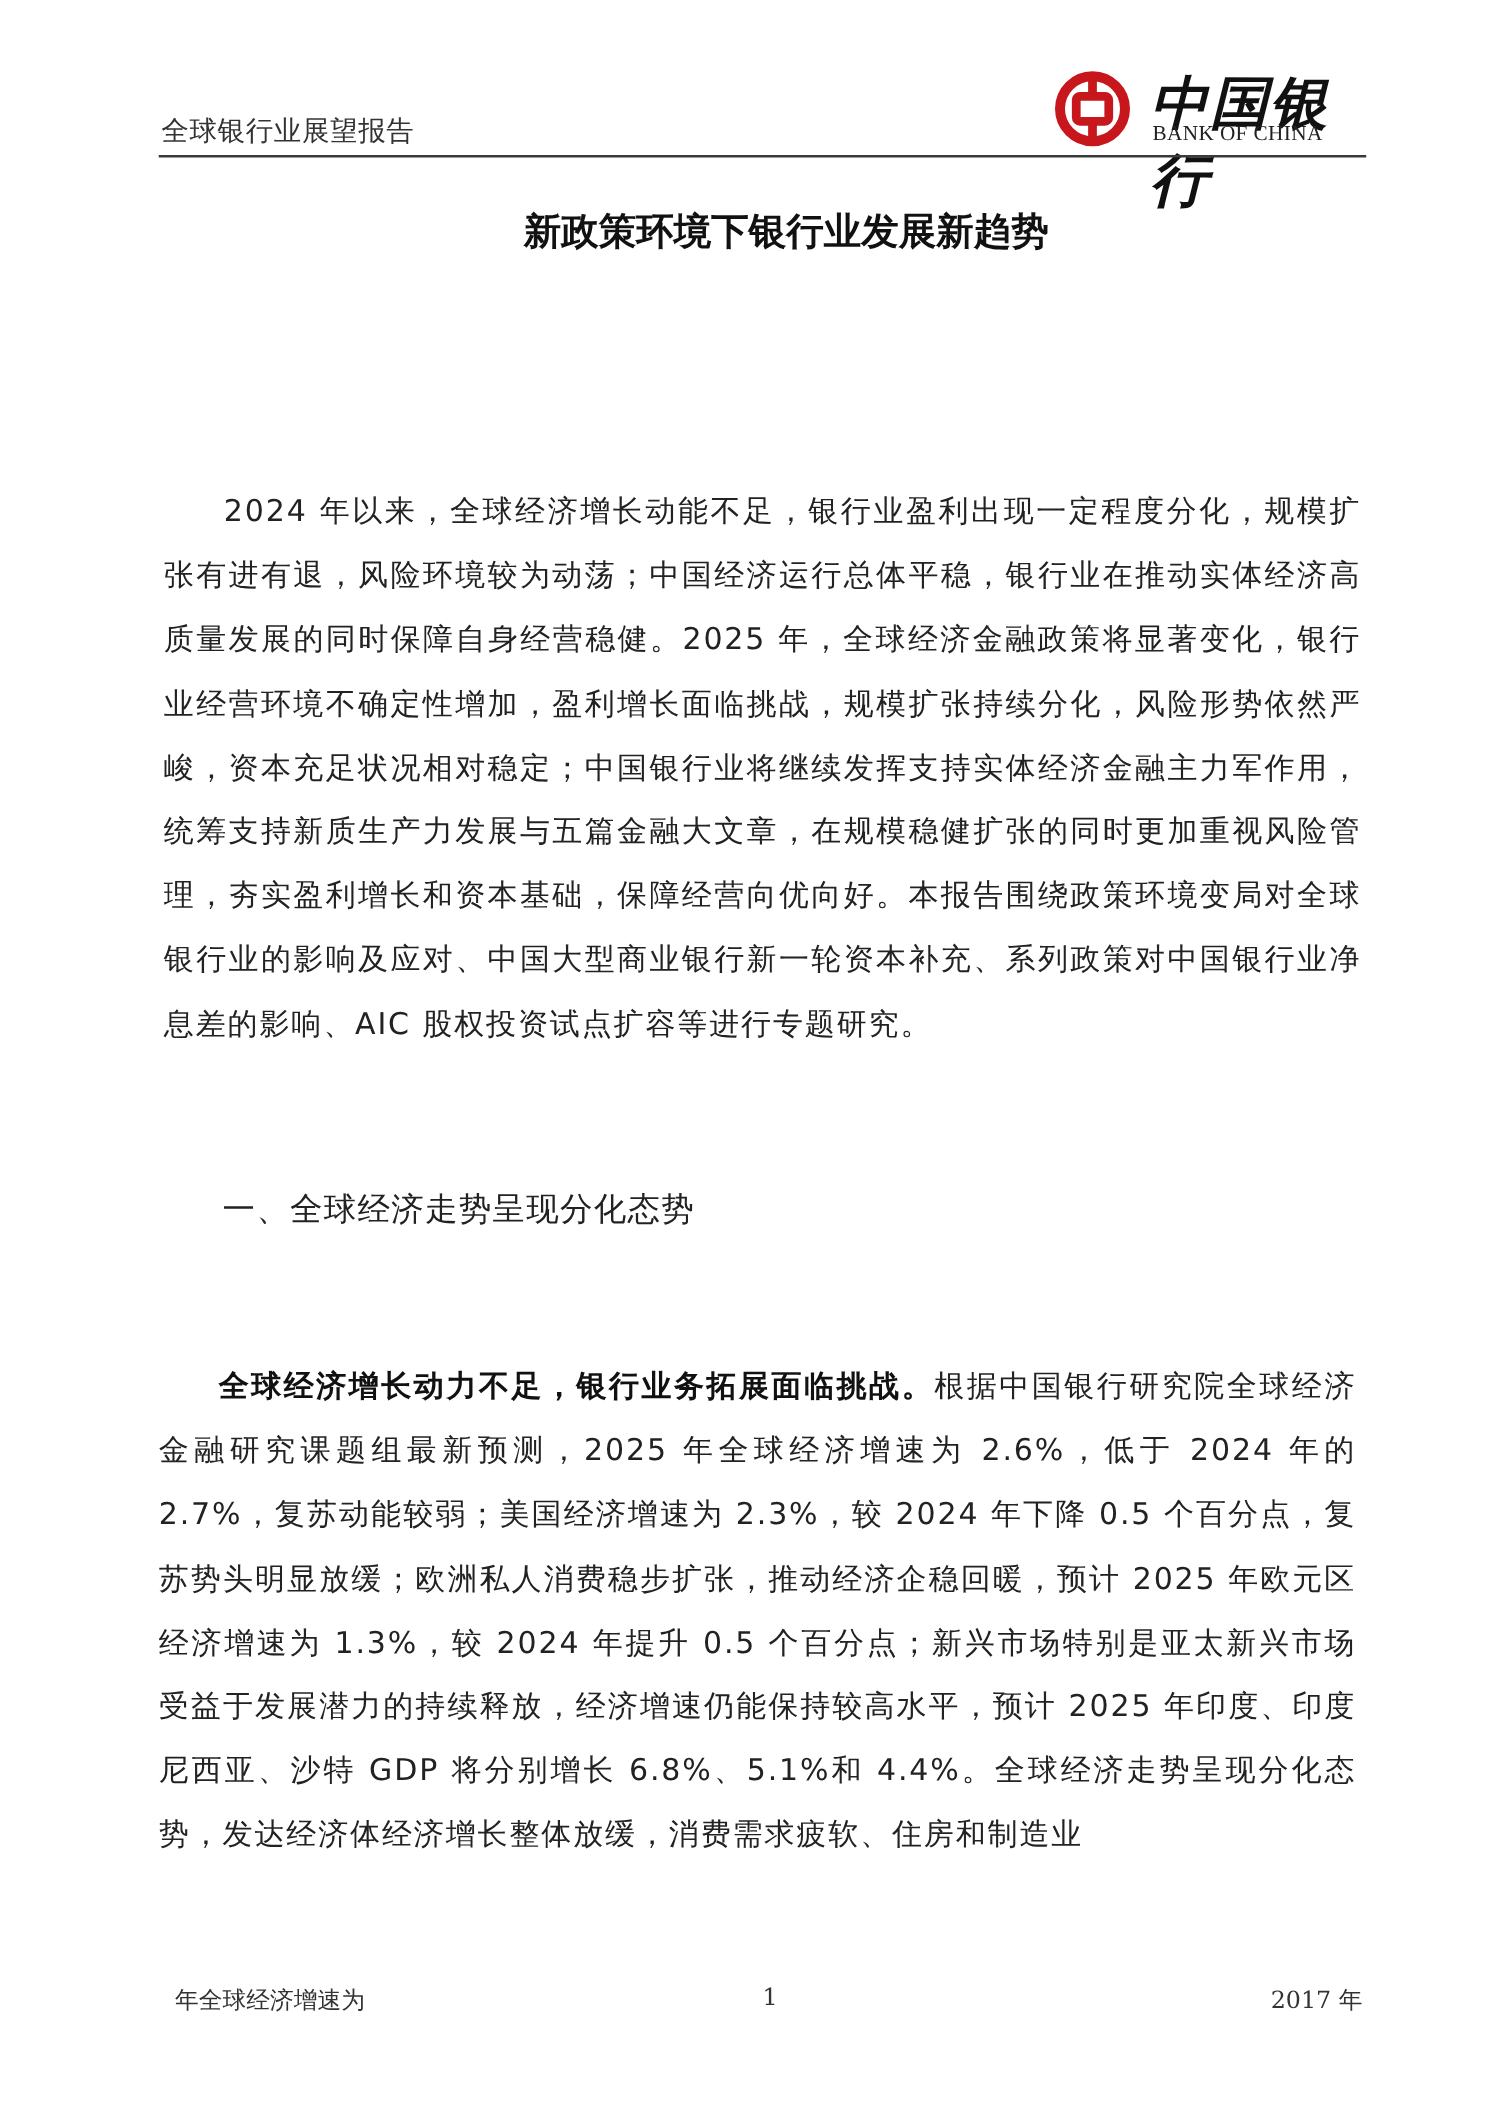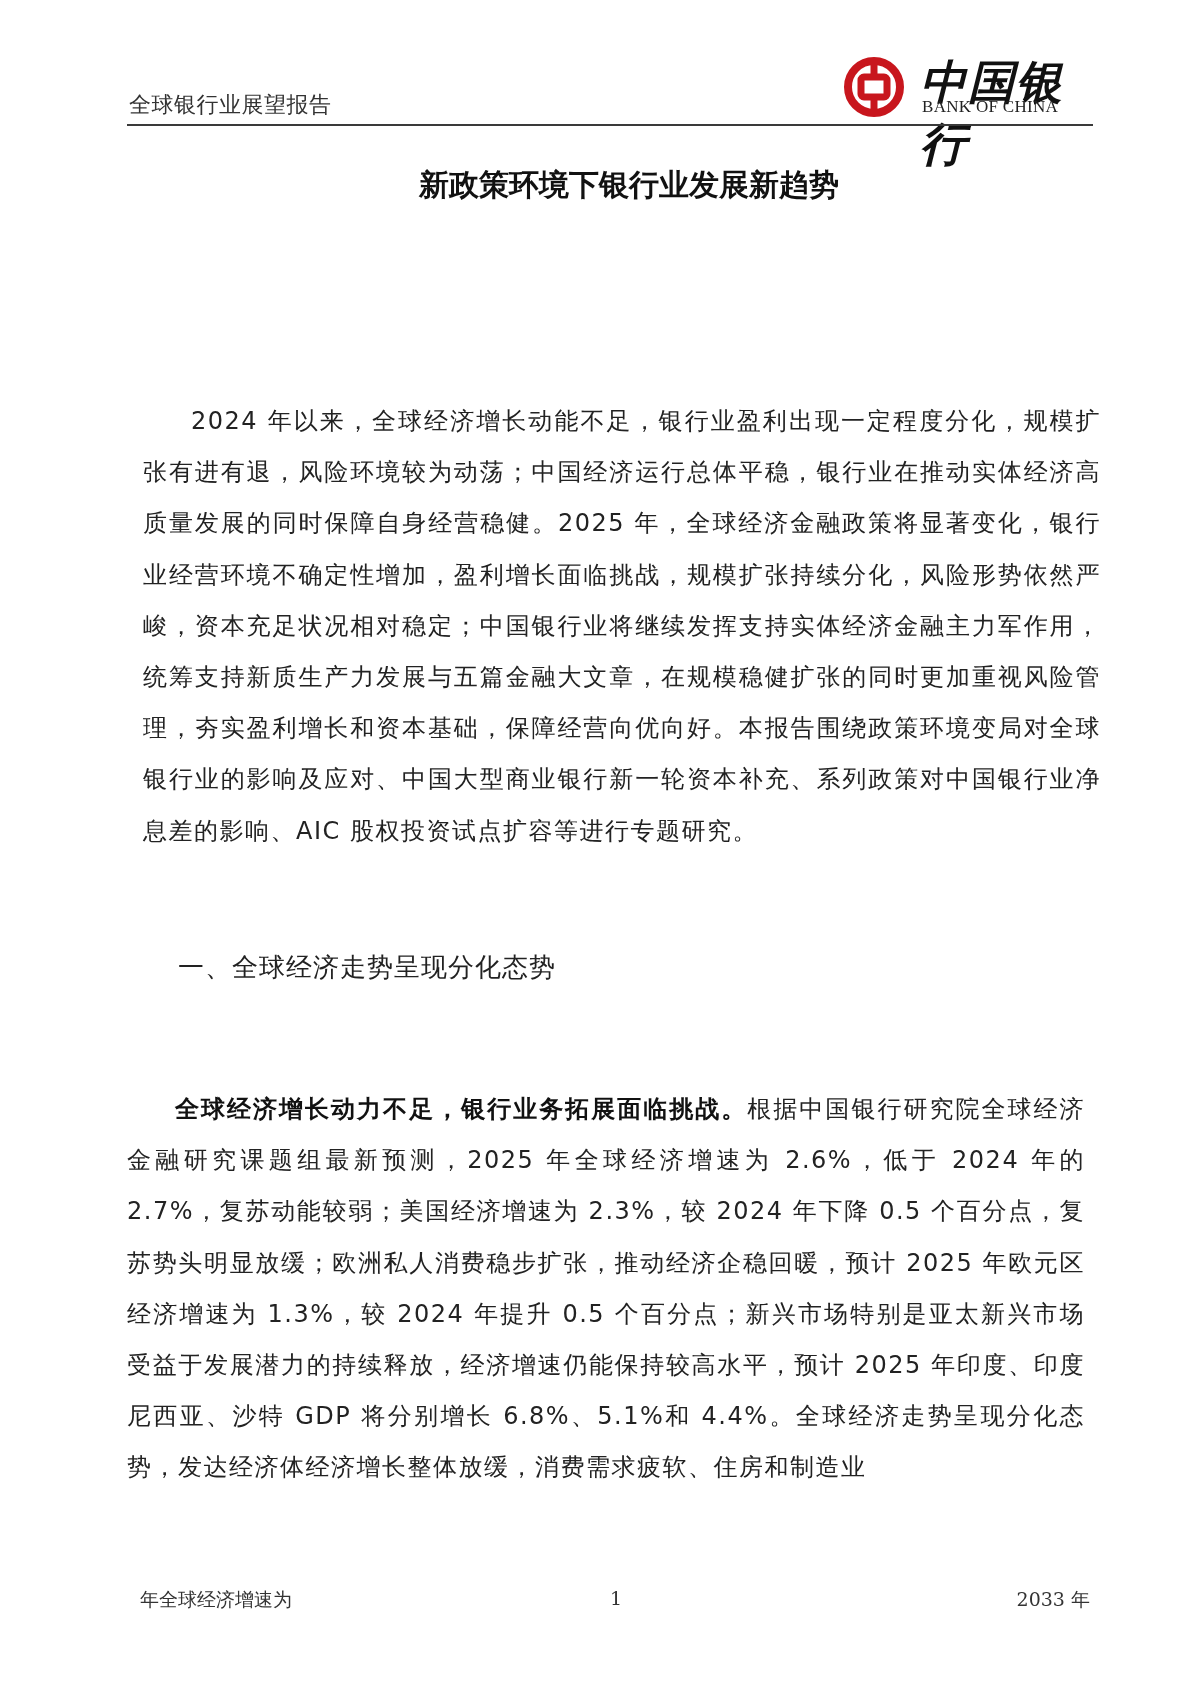--- a/index.html
+++ b/index.html
@@ -62,24 +62,24 @@
       <rect x="27.5" y="41" width="7" height="18" fill="#c8161d"></rect>
     </svg>
     <div class="logo-cn">中国银行</div>
     <div class="logo-en">BANK OF CHINA</div>
   </div>
 
   <div class="header-rule"></div>
 
   <div class="main-title">新政策环境下银行业发展新趋势</div>
 
-  <p class="para para-1" style="margin:16px;">2024 年以来，全球经济增长动能不足，银行业盈利出现一定程度分化，规模扩张有进有退，风险环境较为动荡；中国经济运行总体平稳，银行业在推动实体经济高质量发展的同时保障自身经营稳健。2025 年，全球经济金融政策将显著变化，银行业经营环境不确定性增加，盈利增长面临挑战，规模扩张持续分化，风险形势依然严峻，资本充足状况相对稳定；中国银行业将继续发挥支持实体经济金融主力军作用，统筹支持新质生产力发展与五篇金融大文章，在规模稳健扩张的同时更加重视风险管理，夯实盈利增长和资本基础，保障经营向优向好。本报告围绕政策环境变局对全球银行业的影响及应对、中国大型商业银行新一轮资本补充、系列政策对中国银行业净息差的影响、AIC 股权投资试点扩容等进行专题研究。</p>
+  <p class="para para-1" style="margin:4px;">2024 年以来，全球经济增长动能不足，银行业盈利出现一定程度分化，规模扩张有进有退，风险环境较为动荡；中国经济运行总体平稳，银行业在推动实体经济高质量发展的同时保障自身经营稳健。2025 年，全球经济金融政策将显著变化，银行业经营环境不确定性增加，盈利增长面临挑战，规模扩张持续分化，风险形势依然严峻，资本充足状况相对稳定；中国银行业将继续发挥支持实体经济金融主力军作用，统筹支持新质生产力发展与五篇金融大文章，在规模稳健扩张的同时更加重视风险管理，夯实盈利增长和资本基础，保障经营向优向好。本报告围绕政策环境变局对全球银行业的影响及应对、中国大型商业银行新一轮资本补充、系列政策对中国银行业净息差的影响、AIC 股权投资试点扩容等进行专题研究。</p>
 
   <div class="section-heading">一、全球经济走势呈现分化态势</div>
 
   <p class="para para-2" style="margin:0;"><span class="lead-bold">全球经济增长动力不足，银行业务拓展面临挑战。</span><span>根据中国银行研究院全球经济金融研究课题组最新预测，2025 年全球经济增速为 2.6%，低于 2024 年的 2.7%，复苏动能较弱；美国经济增速为 2.3%，较 2024 年下降 0.5 个百分点，复苏势头明显放缓；欧洲私人消费稳步扩张，推动经济企稳回暖，预计 2025 年欧元区经济增速为 1.3%，较 2024 年提升 0.5 个百分点；新兴市场特别是亚太新兴市场受益于发展潜力的持续释放，经济增速仍能保持较高水平，预计 2025 年印度、印度尼西亚、沙特 GDP 将分别增长 6.8%、5.1%和 4.4%。全球经济走势呈现分化态势，发达经济体经济增长整体放缓，消费需求疲软、住房和制造业</span></p>
 
   <div class="footer">
     <span class="footer-left">年全球经济增速为</span>
     <span class="footer-center">1</span>
-    <span class="footer-right">2033 年</span>
+    <span class="footer-right">2017 年</span>
   </div>
 </div>
 
 </body></html>

